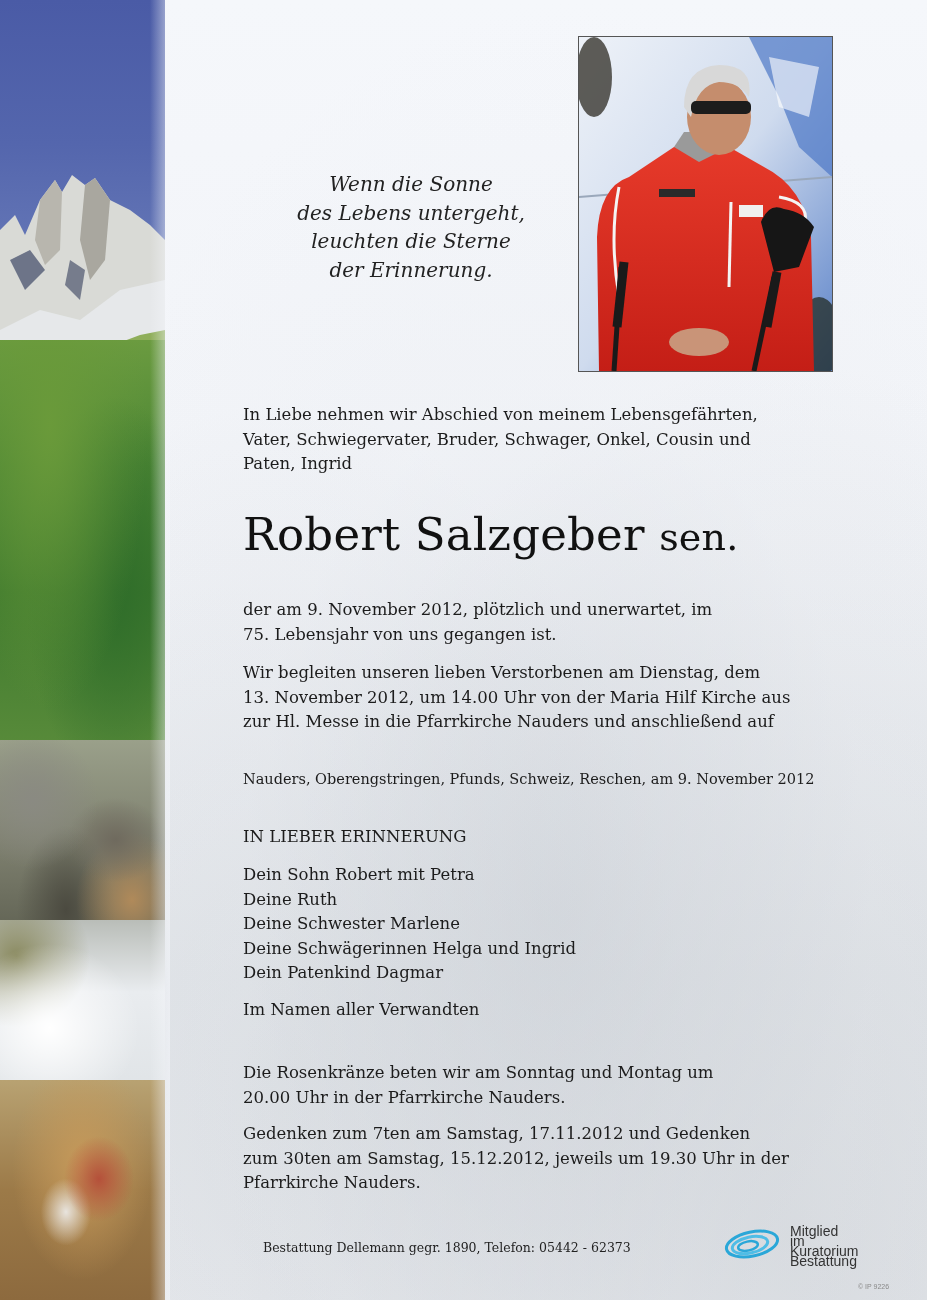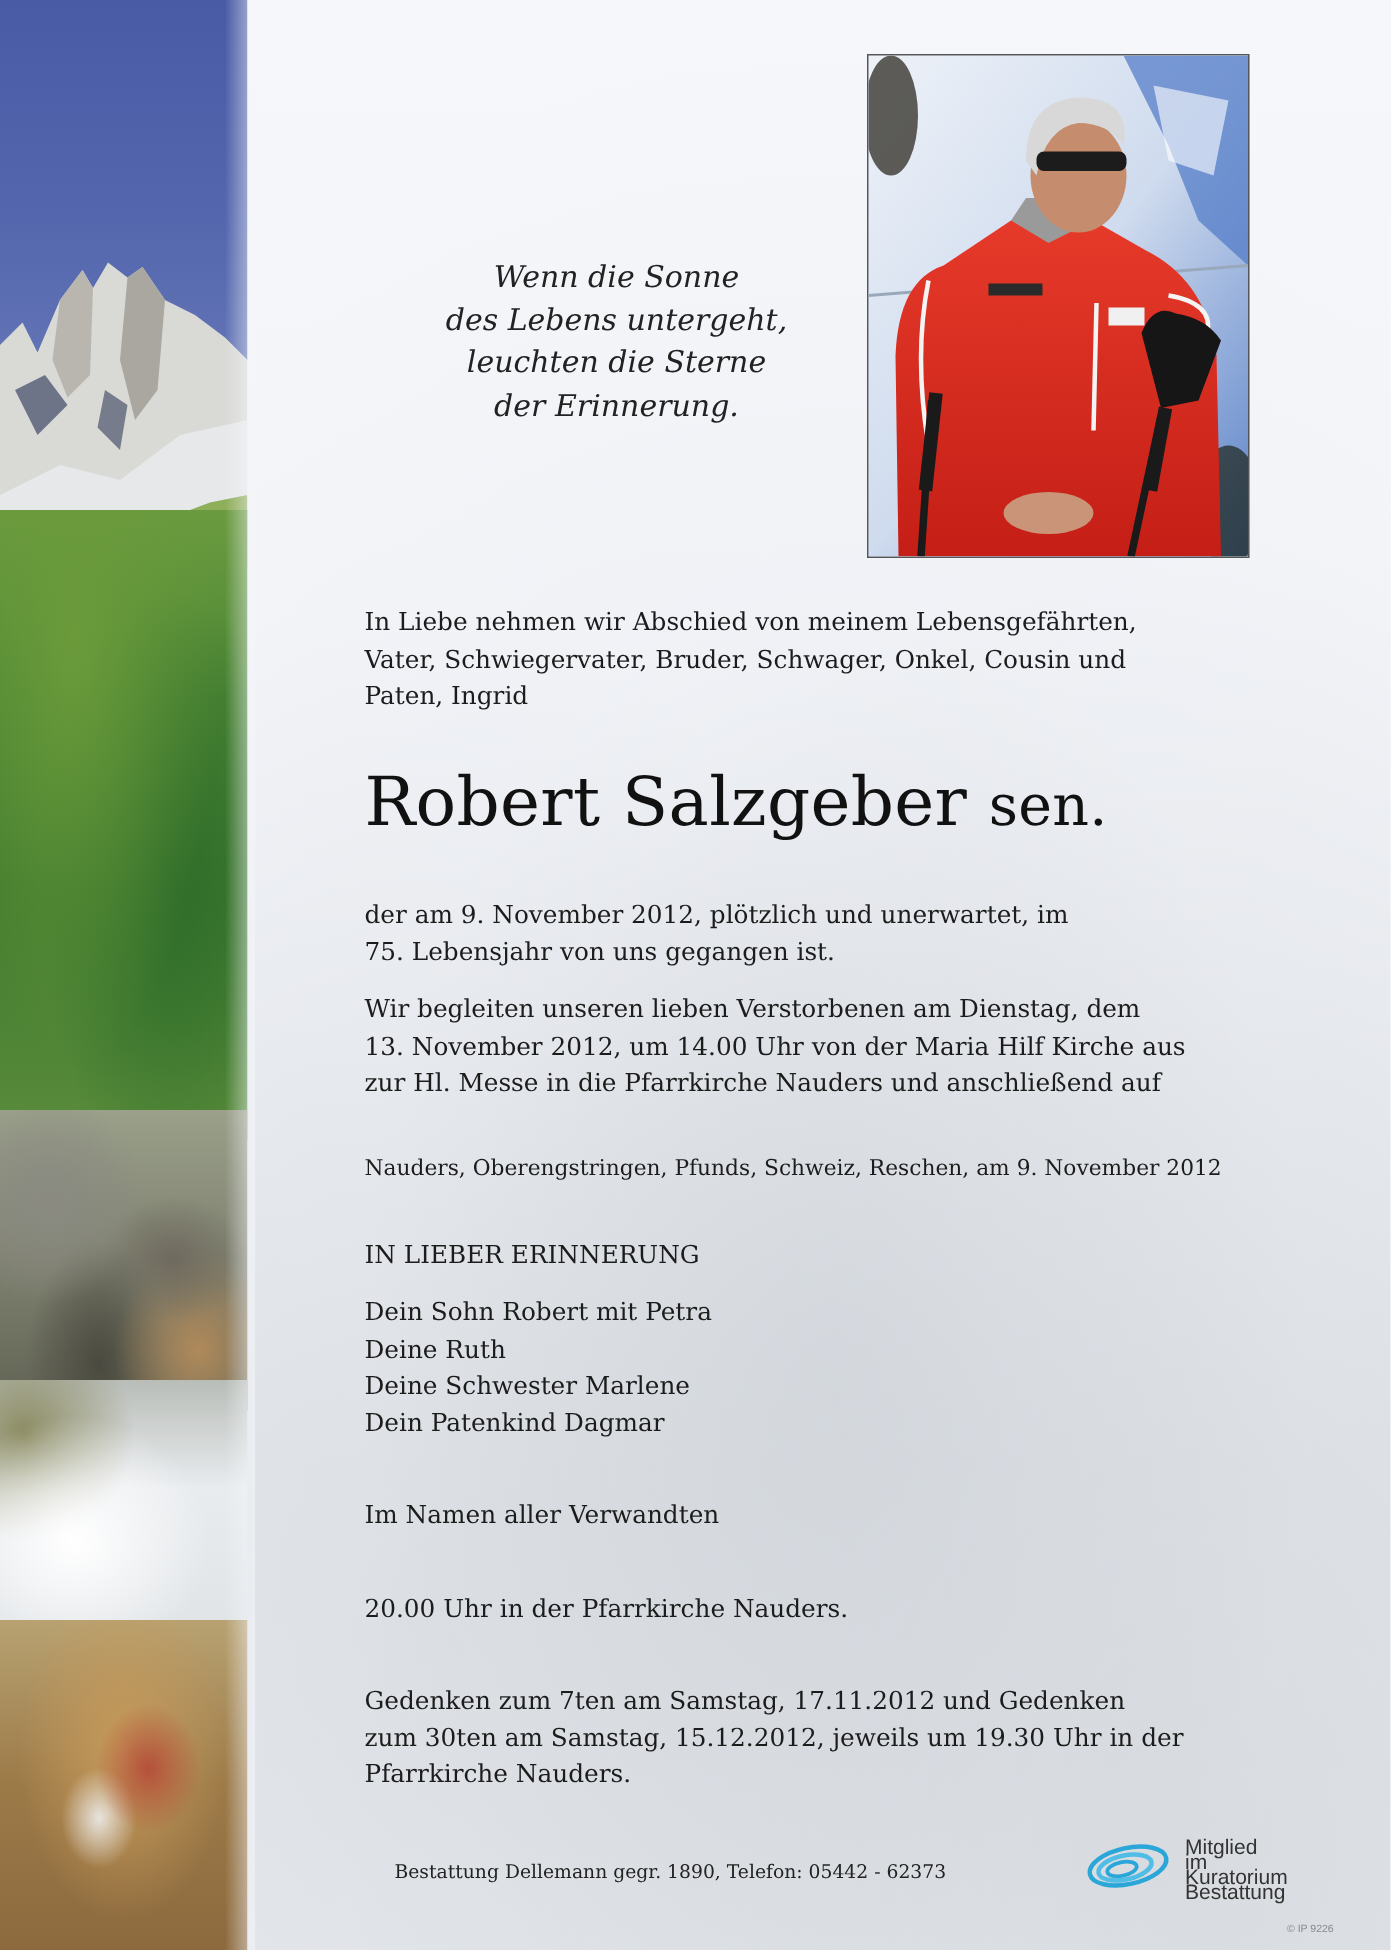--- a/index.html
+++ b/index.html
@@ -175,28 +175,30 @@
 </div>
 
 <div class="txt memory-title">
   <div>IN LIEBER ERINNERUNG</div>
 </div>
 
 <div class="txt family">
   <div>Dein Sohn Robert mit Petra</div>
   <div>Deine Ruth</div>
   <div>Deine Schwester Marlene</div>
+  <div>Deine Schwägerinnen Helga und Ingrid</div>
   <div>Dein Patenkind Dagmar</div>
 </div>
 
 <div class="txt relatives">
   <div>Im Namen aller Verwandten</div>
 </div>
 
 <div class="txt rosary">
+  <div>Die Rosenkränze beten wir am Sonntag und Montag um</div>
   <div>20.00 Uhr in der Pfarrkirche Nauders.</div>
 </div>
 
 <div class="txt memorial">
   <div>Gedenken zum 7ten am Samstag, 17.11.2012 und Gedenken</div>
   <div>zum 30ten am Samstag, 15.12.2012, jeweils um 19.30 Uhr in der</div>
   <div>Pfarrkirche Nauders.</div>
 </div>
 
 <div class="footer">Bestattung Dellemann gegr. 1890, Telefon: 05442 - 62373</div>

